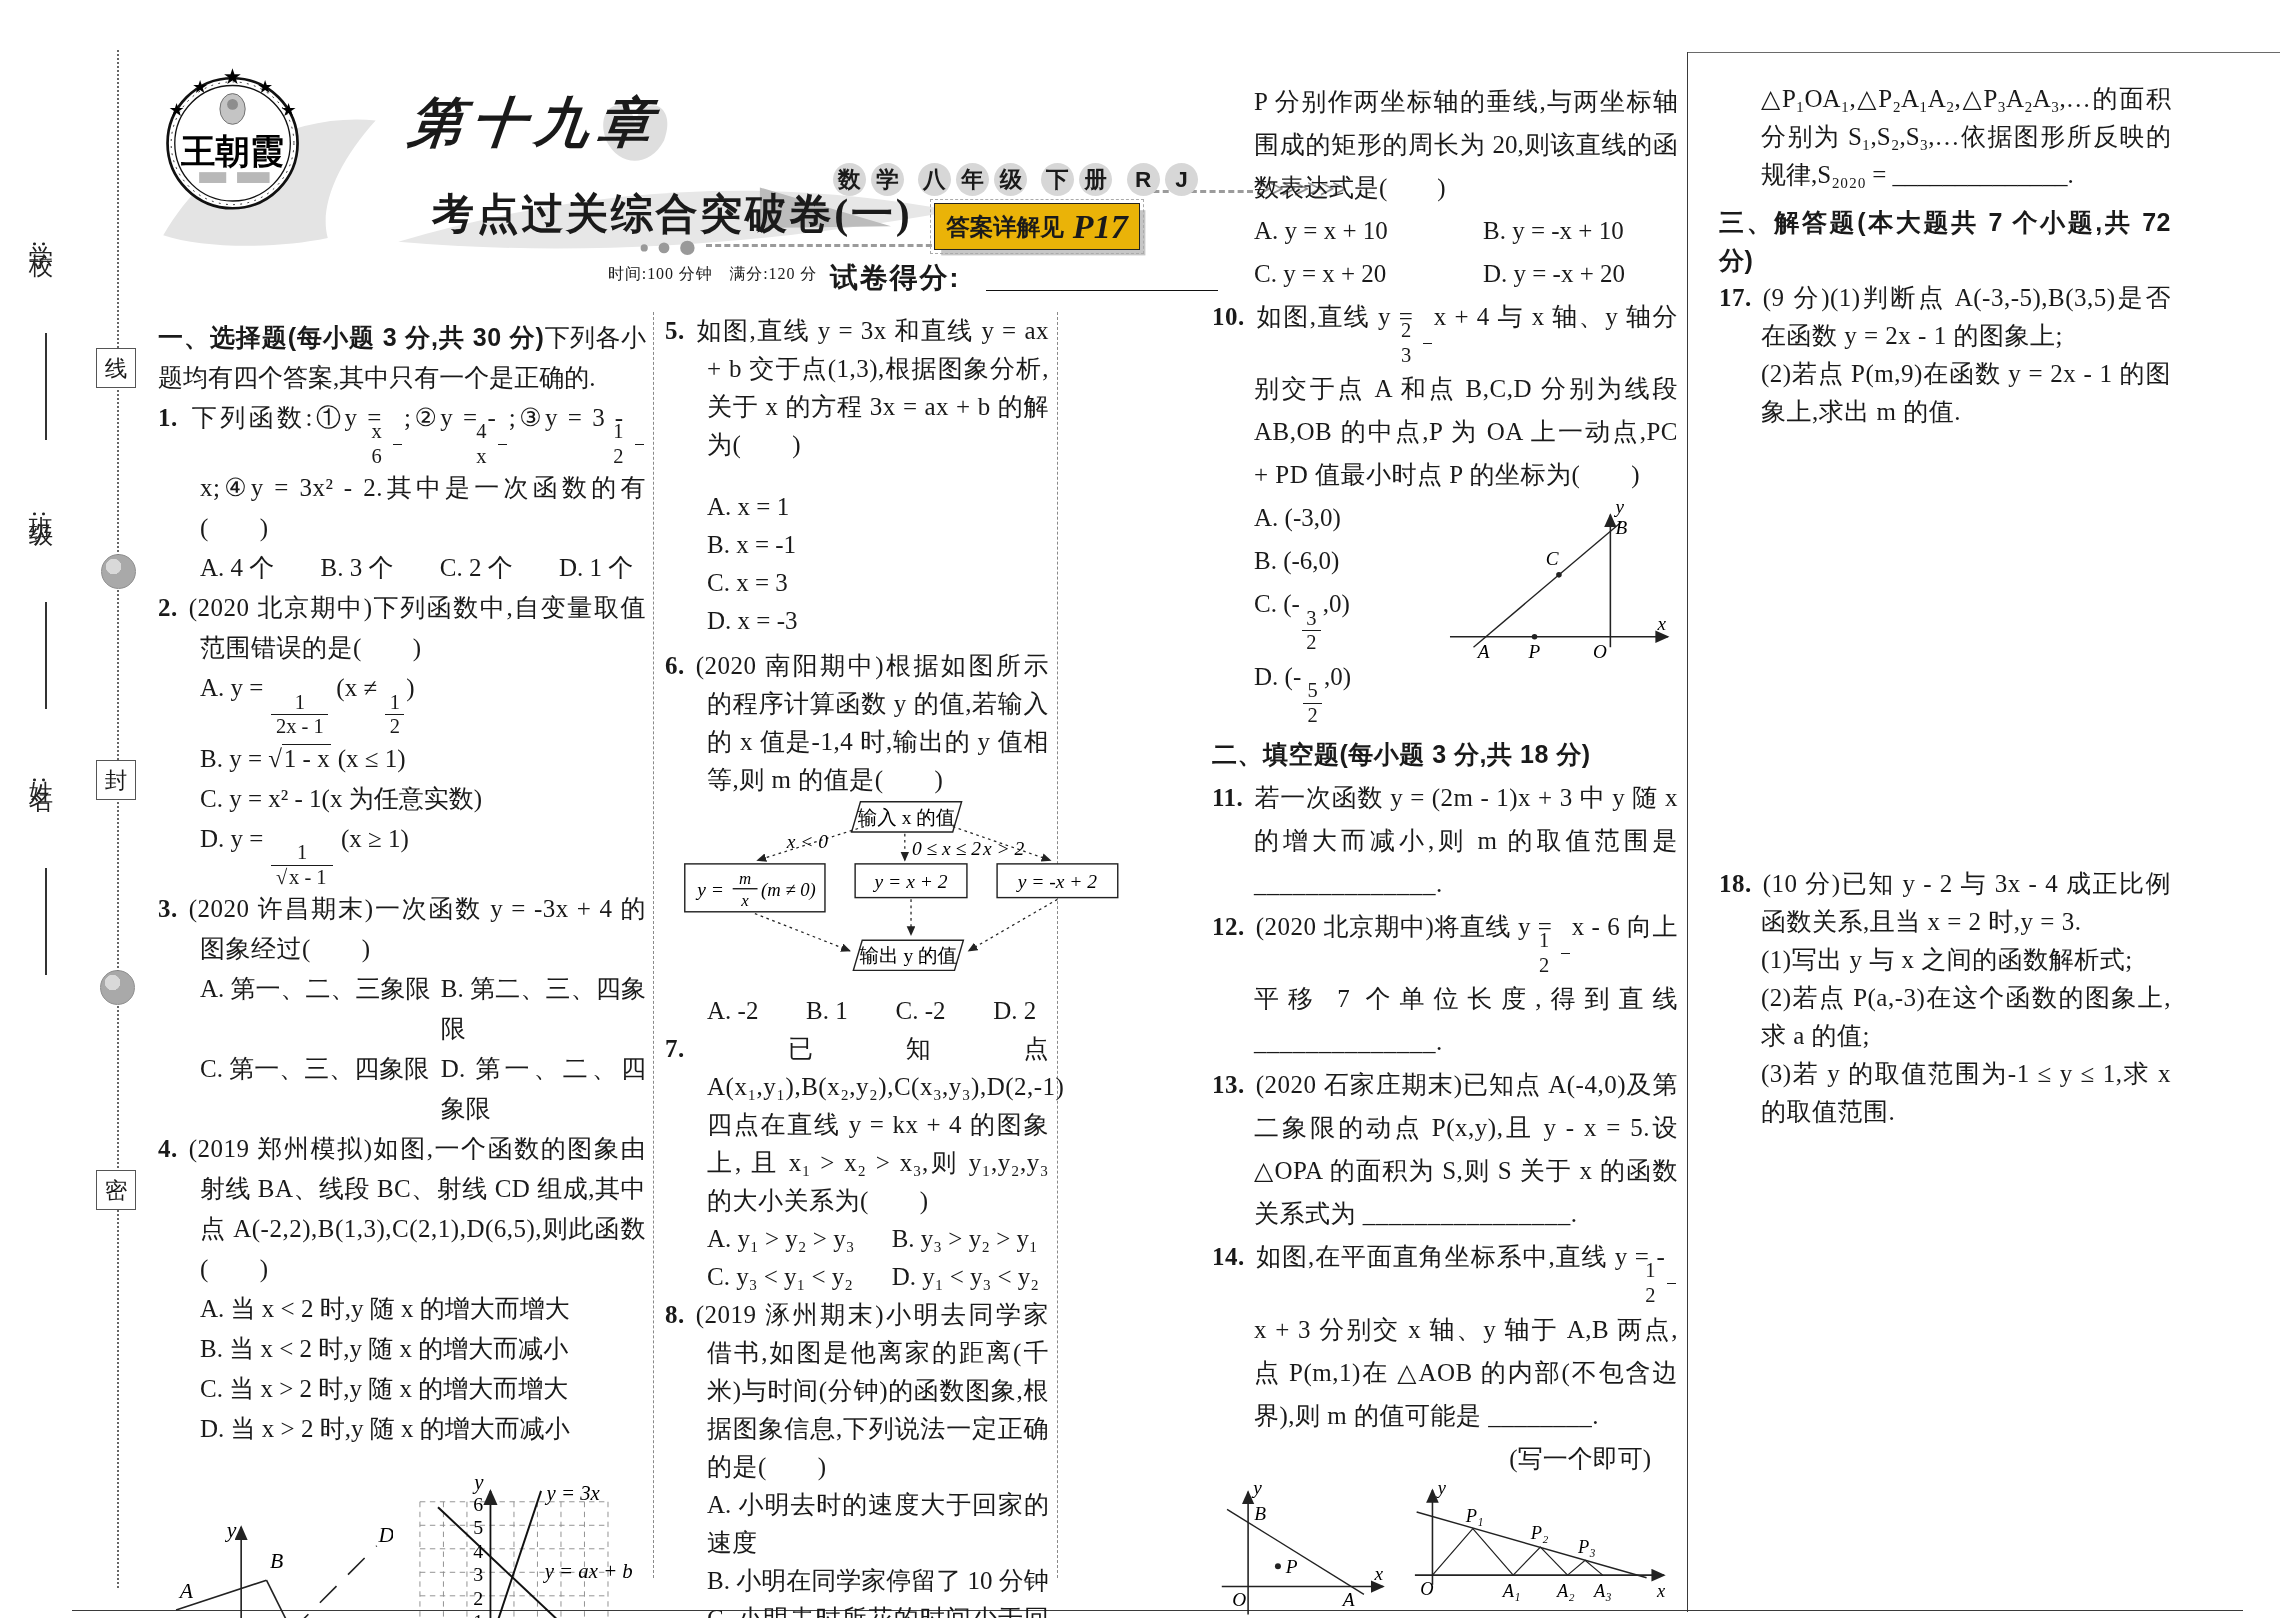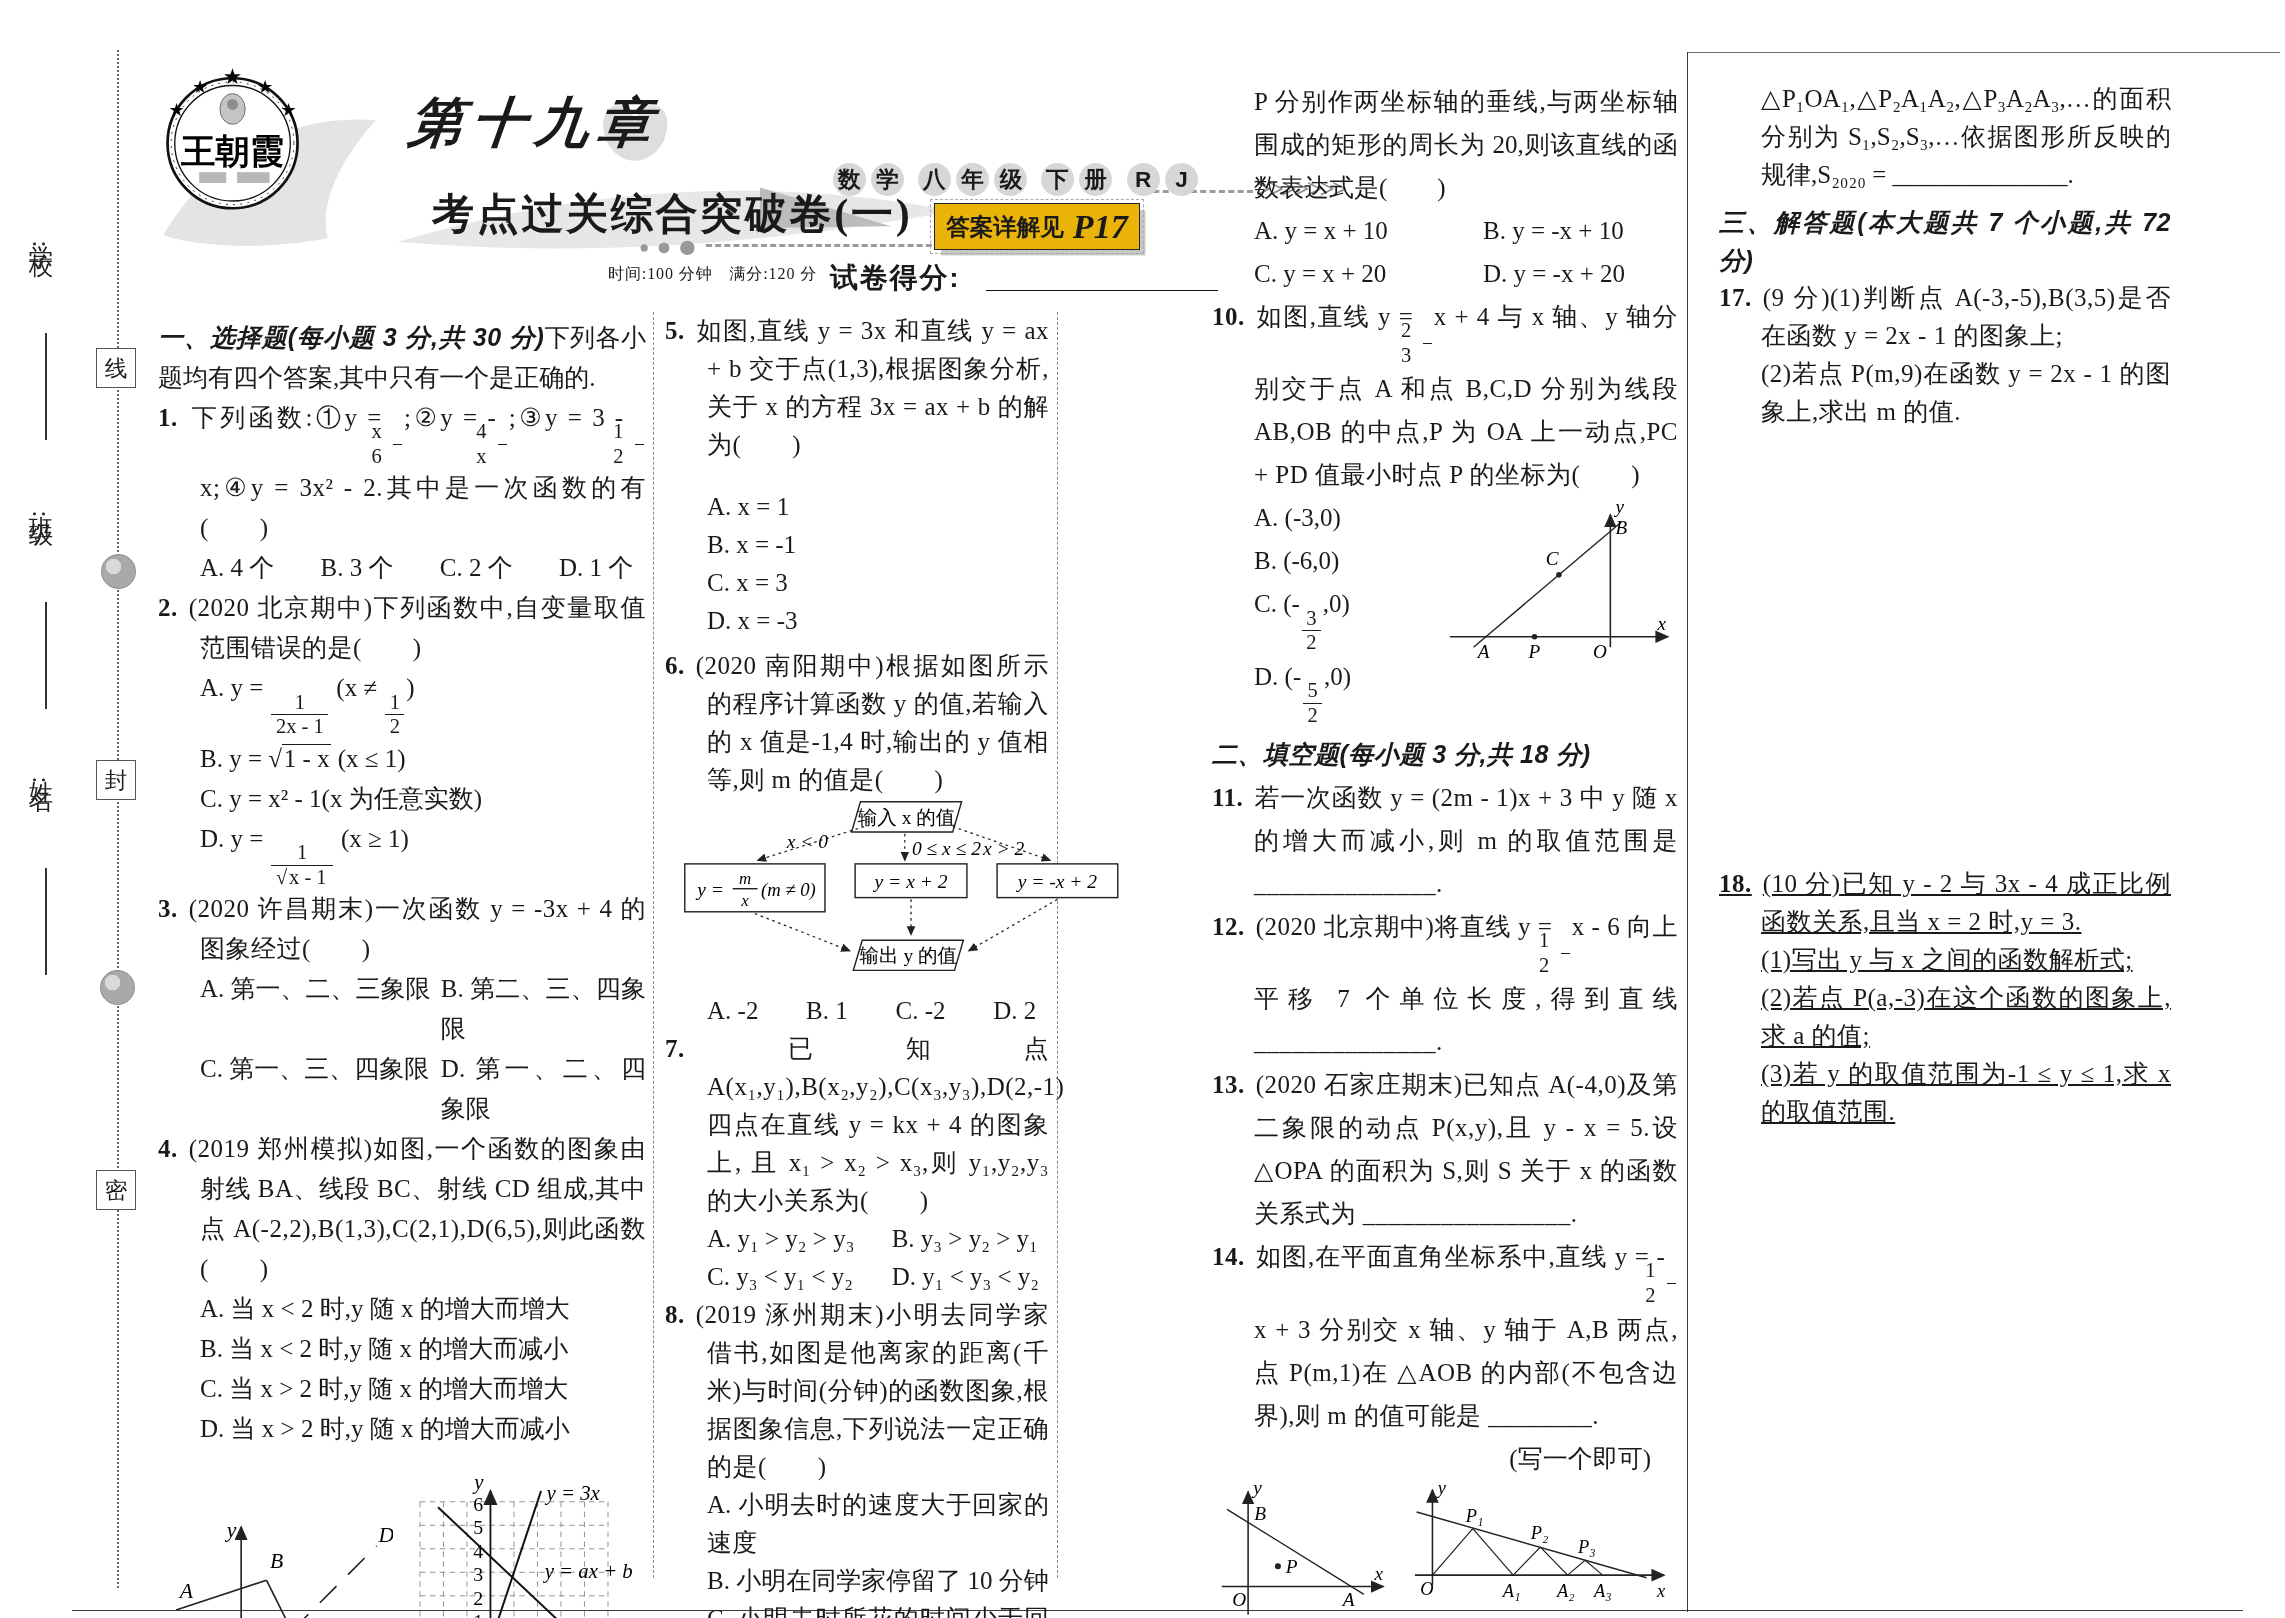--- a/index.html
+++ b/index.html
@@ -38,21 +38,21 @@
   .score-label{position:absolute;left:830px;top:259px;font-size:28px;font-weight:900;letter-spacing:1.8px;}
   .score-blank{position:absolute;left:986px;top:259px;width:232px;border-bottom:1.8px solid #111;height:31px;}
   
   .col{position:absolute;text-align:justify;}
   #col1{left:158px;top:317px;width:488px;font-size:25px;line-height:40px;}
   #col2{left:665px;top:312px;width:384px;font-size:25px;line-height:38px;}
   #col3{left:1212px;top:80px;width:466px;font-size:25px;line-height:43px;}
   #col4{left:1719px;top:80px;width:452px;font-size:25px;line-height:38px;}
   .q{padding-left:42px;text-indent:-42px;letter-spacing:0.5px;}
   .qn{font-weight:700;padding-right:11px;}
-  .sechead{font-family:"Liberation Sans","DejaVu Sans",sans-serif;font-weight:700;letter-spacing:0.5px;font-style:italic;}
+  .sechead{font-family:"Liberation Sans","DejaVu Sans",sans-serif;font-weight:700;letter-spacing:0.5px;}
   .secrest{font-family:"Liberation Serif","DejaVu Serif",serif;font-weight:400;}
   .optrow{display:flex;justify-content:space-between;margin-left:42px;padding-right:12.7px;}
   .optgrid{display:grid;grid-template-columns:54% 46%;margin-left:42px;}
   .optblock{margin-left:42px;}
   .note-right{text-align:right;padding-right:27px;}
   .frac{display:inline-flex;flex-direction:column;text-align:center;vertical-align:-0.6em;
         line-height:1.15;font-size:0.82em;margin:0 1.8px;}
   .fn{display:block;padding:0 4.5px;}
   .fd{display:block;border-top:1.8px solid #1a1a1a;padding:0 4.5px;}
   .sqrt{white-space:nowrap;}
@@ -464,21 +464,21 @@
 
   <div class="col" id="col4">
     <div style="padding-left:42px;">
       <span>△P₁OA₁,△P₂A₁A₂,△P₃A₂A₃,…的面积分别为 S₁,S₂,S₃,…依据图形所反映的规律,S₂₀₂₀ = ______________.</span>
     </div>
     <div class="sechead" style="margin-top:9px;">三、解答题(本大题共 7 个小题,共 72 分)</div>
     <div class="q">
       <span class="qn">17.</span><span>(9 分)(1)判断点 A(-3,-5),B(3,5)是否在函数 y = 2x - 1 的图象上;</span>
       <div style="text-indent:0;">(2)若点 P(m,9)在函数 y = 2x - 1 的图象上,求出 m 的值.</div>
     </div>
-    <div class="q" style="margin-top:434px;text-decoration:underline;">
+    <div class="q" style="margin-top:434px;">
       <span class="qn">18.</span><span>(10 分)已知 y - 2 与 3x - 4 成正比例函数关系,且当 x = 2 时,y = 3.</span>
       <div style="text-indent:0;">(1)写出 y 与 x 之间的函数解析式;</div>
       <div style="text-indent:0;">(2)若点 P(a,-3)在这个函数的图象上,求 a 的值;</div>
       <div style="text-indent:0;">(3)若 y 的取值范围为-1 ≤ y ≤ 1,求 x 的取值范围.</div>
     </div>
   </div>
 
 </div>
 
 

